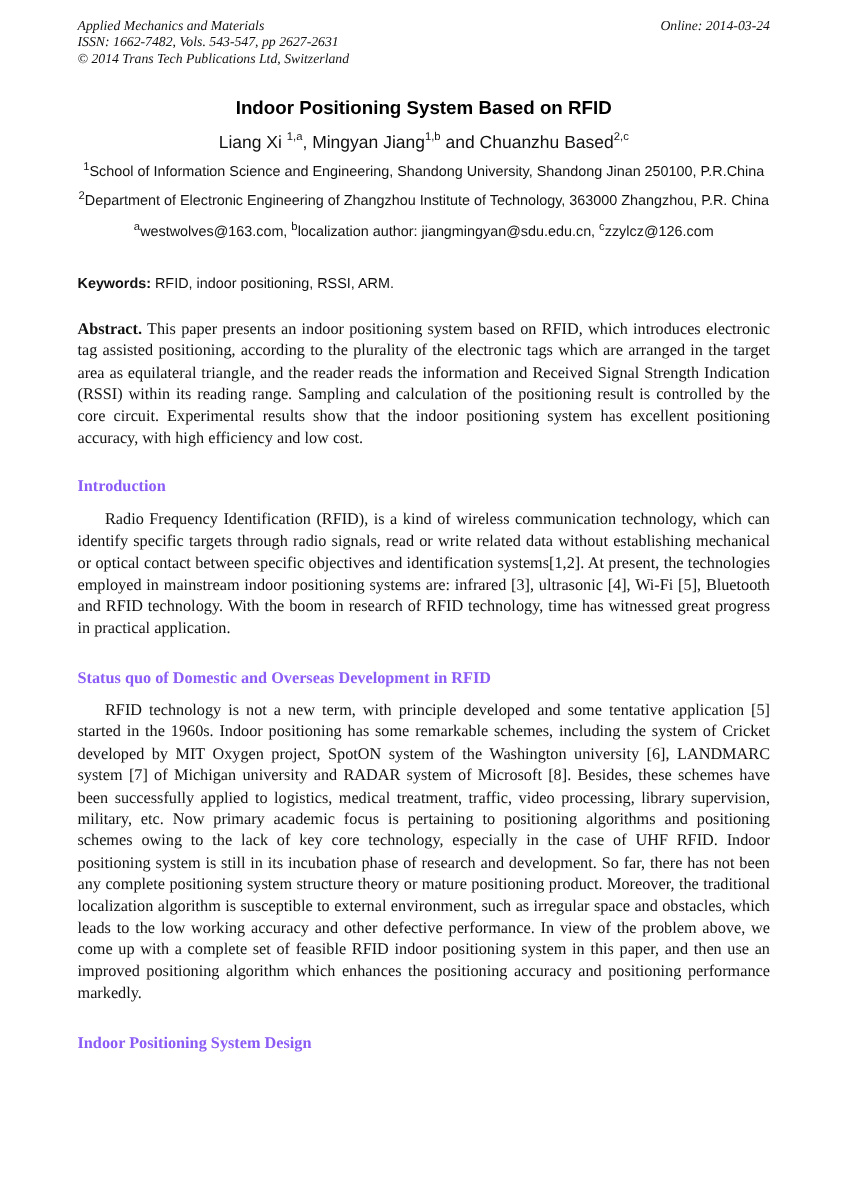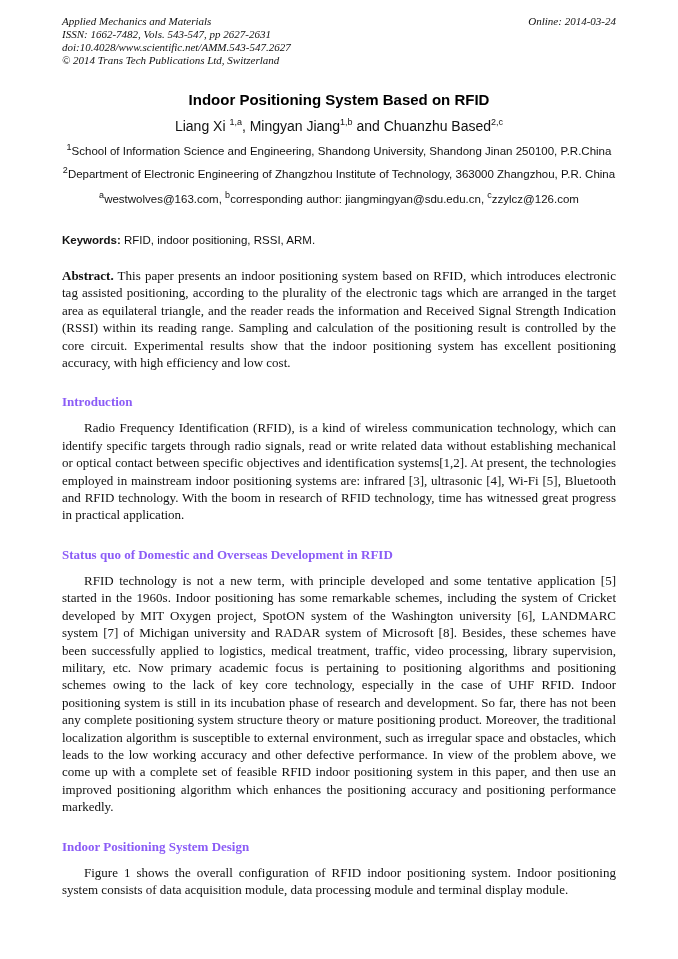--- a/index.html
+++ b/index.html
@@ -101,54 +101,52 @@
 </style>
 </head>
 <body>
 
 <div class="page">
 
   <div class="header">
     <div>
       <div>Applied Mechanics and Materials</div>
       <div>ISSN: 1662-7482, Vols. 543-547, pp 2627-2631</div>
-      <div>doi:10.4028/www.scientific.net/AMM.543-547.2627</div>
       <div>© 2014 Trans Tech Publications Ltd, Switzerland</div>
     </div>
     <div>Online: 2014-03-24</div>
   </div>
 
   <h1 class="title">Indoor Positioning System Based on RFID</h1>
 
   <div class="authors">
     <span><span>Liang Xi </span><sup>1,a</sup></span><span><span>, Mingyan Jiang</span><sup>1,b</sup></span><span><span> and Chuanzhu Based</span><sup>2,c</sup></span>
   </div>
 
   <div class="affil">
     <sup>1</sup><span>School of Information Science and Engineering, Shandong University, Shandong Jinan 250100, P.R.China</span>
   </div>
 
   <div class="affil">
     <sup>2</sup><span>Department of Electronic Engineering of Zhangzhou Institute of Technology, 363000 Zhangzhou, P.R. China</span>
   </div>
 
   <div class="emails">
-    <span><sup>a</sup><span>westwolves@163.com, </span></span><span><sup>b</sup><span>corresponding author: jiangmingyan@sdu.edu.cn, </span></span><span><sup>c</sup><span>zzylcz@126.com</span></span>
+    <span><sup>a</sup><span>westwolves@163.com, </span></span><span><sup>b</sup><span>localization author: jiangmingyan@sdu.edu.cn, </span></span><span><sup>c</sup><span>zzylcz@126.com</span></span>
   </div>
 
   <div class="keywords">
     <span class="kw-label">Keywords:</span><span> RFID, indoor positioning, RSSI, ARM.</span>
   </div>
 
   <p class="abstract">
     <span class="abs-label">Abstract.</span><span> This paper presents an indoor positioning system based on RFID, which introduces electronic tag assisted positioning, according to the plurality of the electronic tags which are arranged in the target area as equilateral triangle, and the reader reads the information and Received Signal Strength Indication (RSSI) within its reading range. Sampling and calculation of the positioning result is controlled by the core circuit. Experimental results show that the indoor positioning system has excellent positioning accuracy, with high efficiency and low cost.</span>
   </p>
 
   <h2 class="sec-heading">Introduction</h2>
   <p class="body-par">Radio Frequency Identification (RFID), is a kind of wireless communication technology, which can identify specific targets through radio signals, read or write related data without establishing mechanical or optical contact between specific objectives and identification systems[1,2]. At present, the technologies employed in mainstream indoor positioning systems are: infrared [3], ultrasonic [4], Wi-Fi [5], Bluetooth and RFID technology. With the boom in research of RFID technology, time has witnessed great progress in practical application.</p>
 
   <h2 class="sec-heading">Status quo of Domestic and Overseas Development in RFID</h2>
   <p class="body-par">RFID technology is not a new term, with principle developed and some tentative application [5] started in the 1960s. Indoor positioning has some remarkable schemes, including the system of Cricket developed by MIT Oxygen project, SpotON system of the Washington university [6], LANDMARC system [7] of Michigan university and RADAR system of Microsoft [8]. Besides, these schemes have been successfully applied to logistics, medical treatment, traffic, video processing, library supervision, military, etc. Now primary academic focus is pertaining to positioning algorithms and positioning schemes owing to the lack of key core technology, especially in the case of UHF RFID. Indoor positioning system is still in its incubation phase of research and development. So far, there has not been any complete positioning system structure theory or mature positioning product. Moreover, the traditional localization algorithm is susceptible to external environment, such as irregular space and obstacles, which leads to the low working accuracy and other defective performance. In view of the problem above, we come up with a complete set of feasible RFID indoor positioning system in this paper, and then use an improved positioning algorithm which enhances the positioning accuracy and positioning performance markedly.</p>
 
   <h2 class="sec-heading">Indoor Positioning System Design</h2>
-  <p class="body-par">Figure 1 shows the overall configuration of RFID indoor positioning system. Indoor positioning system consists of data acquisition module, data processing module and terminal display module.</p>
 
 </div>
 
 </body></html>

